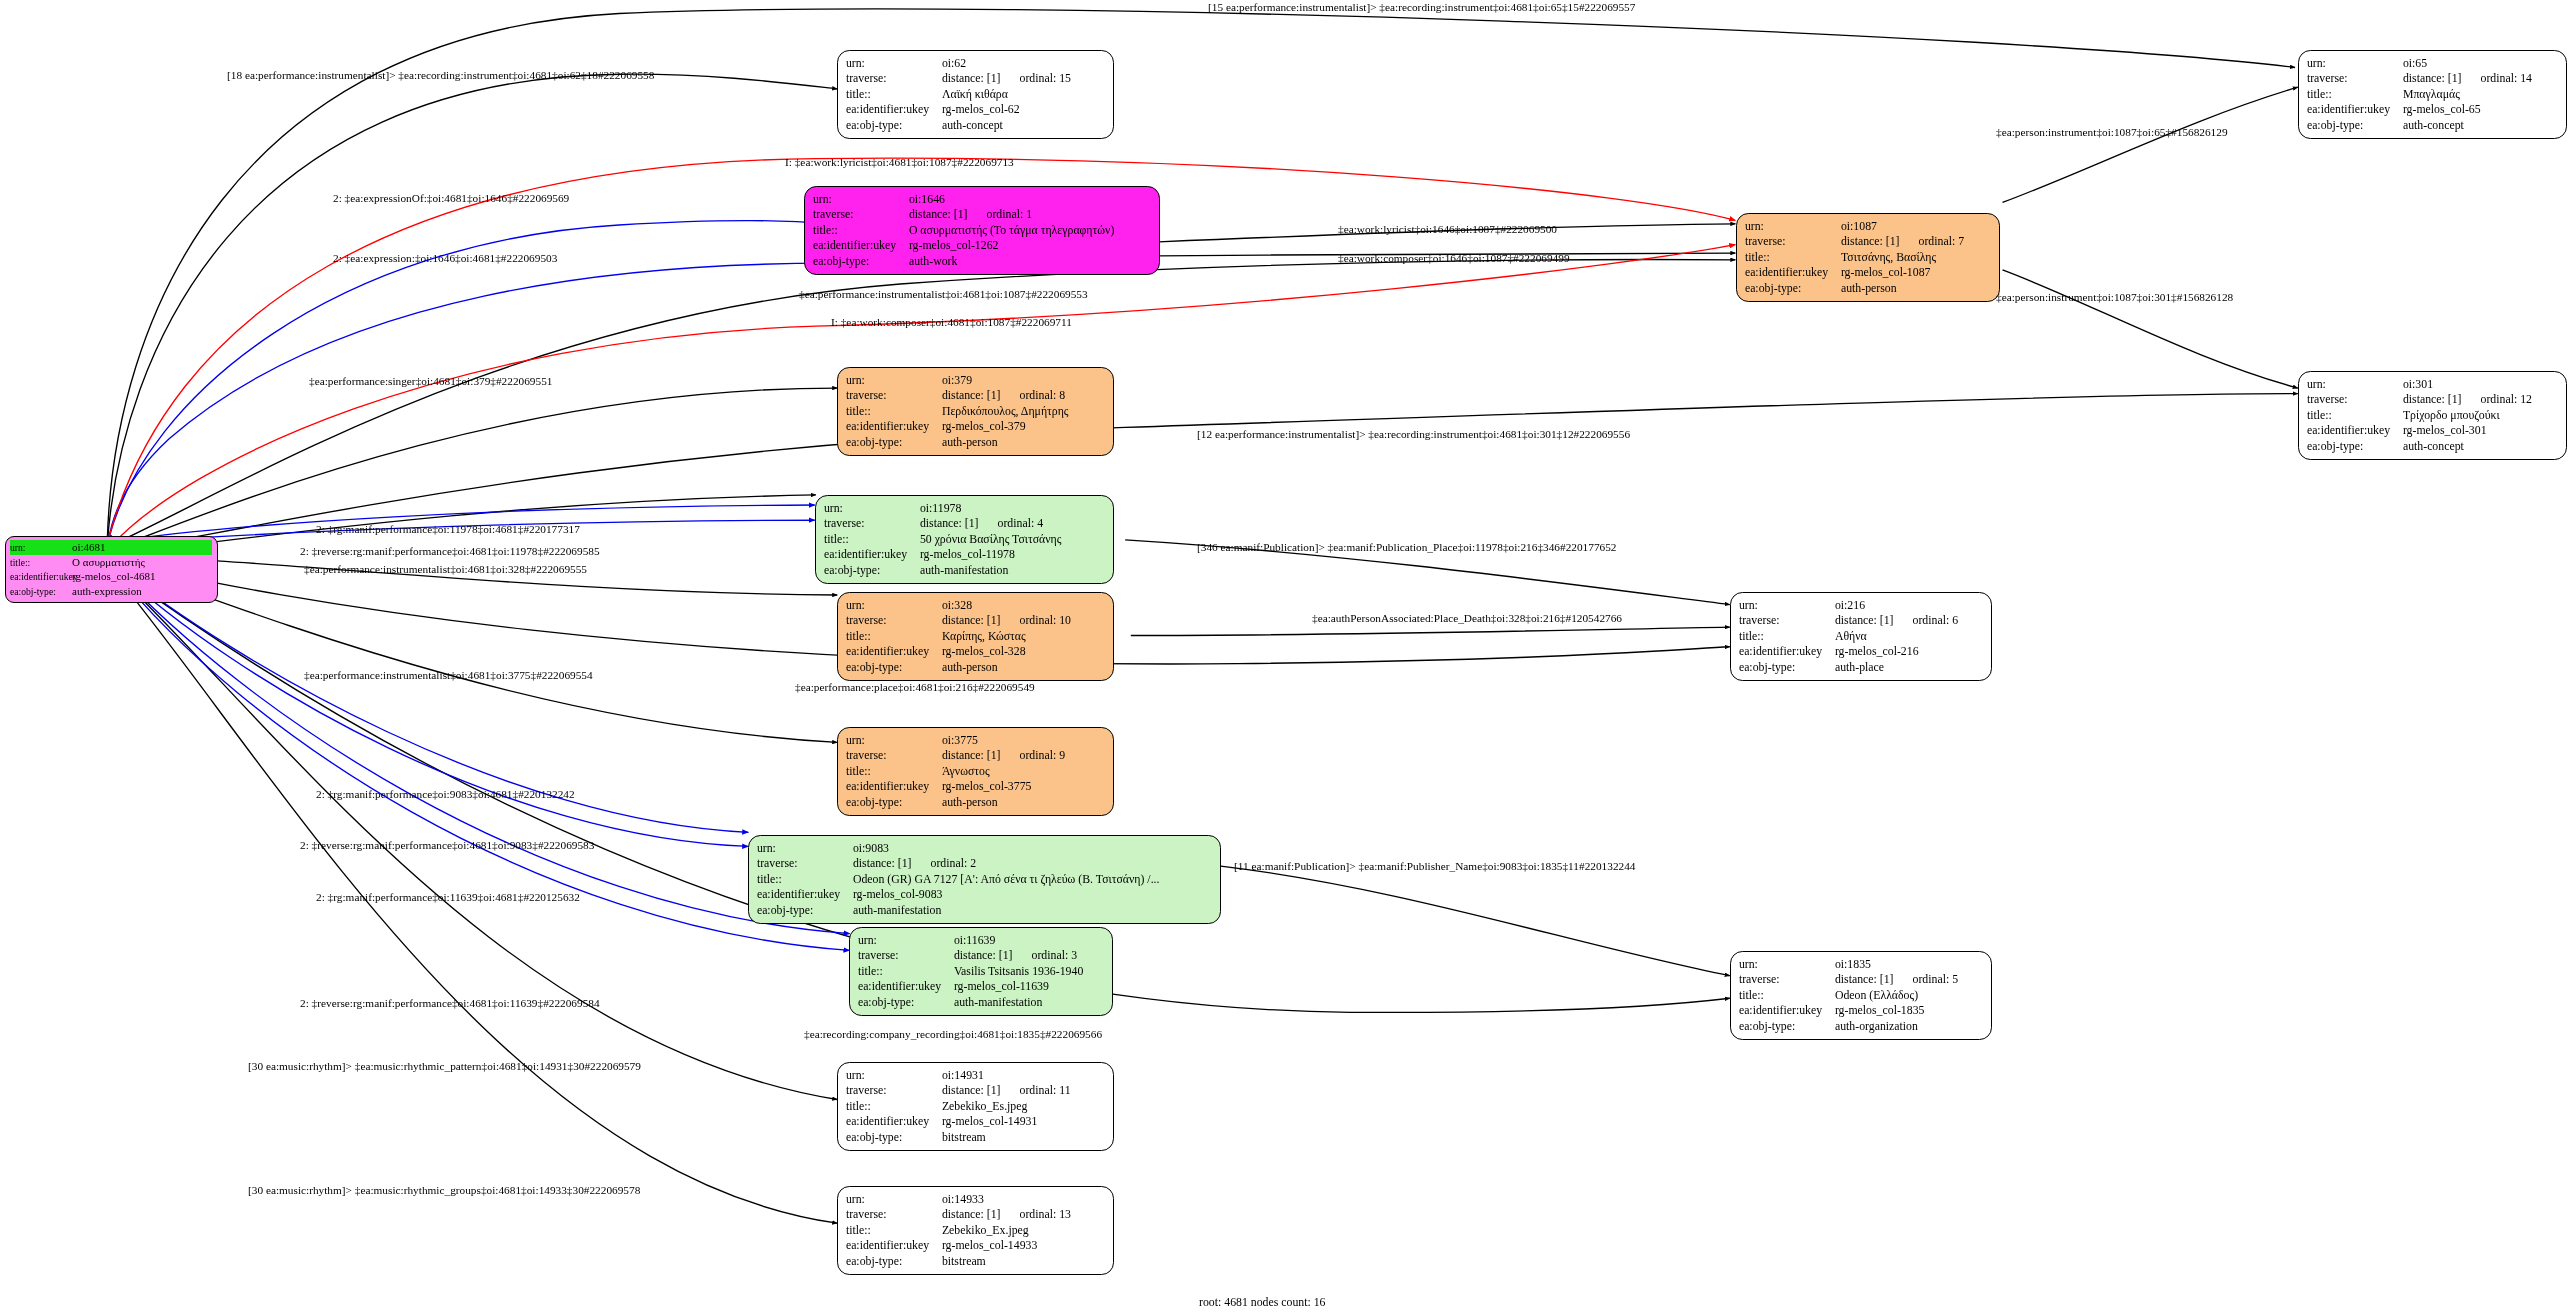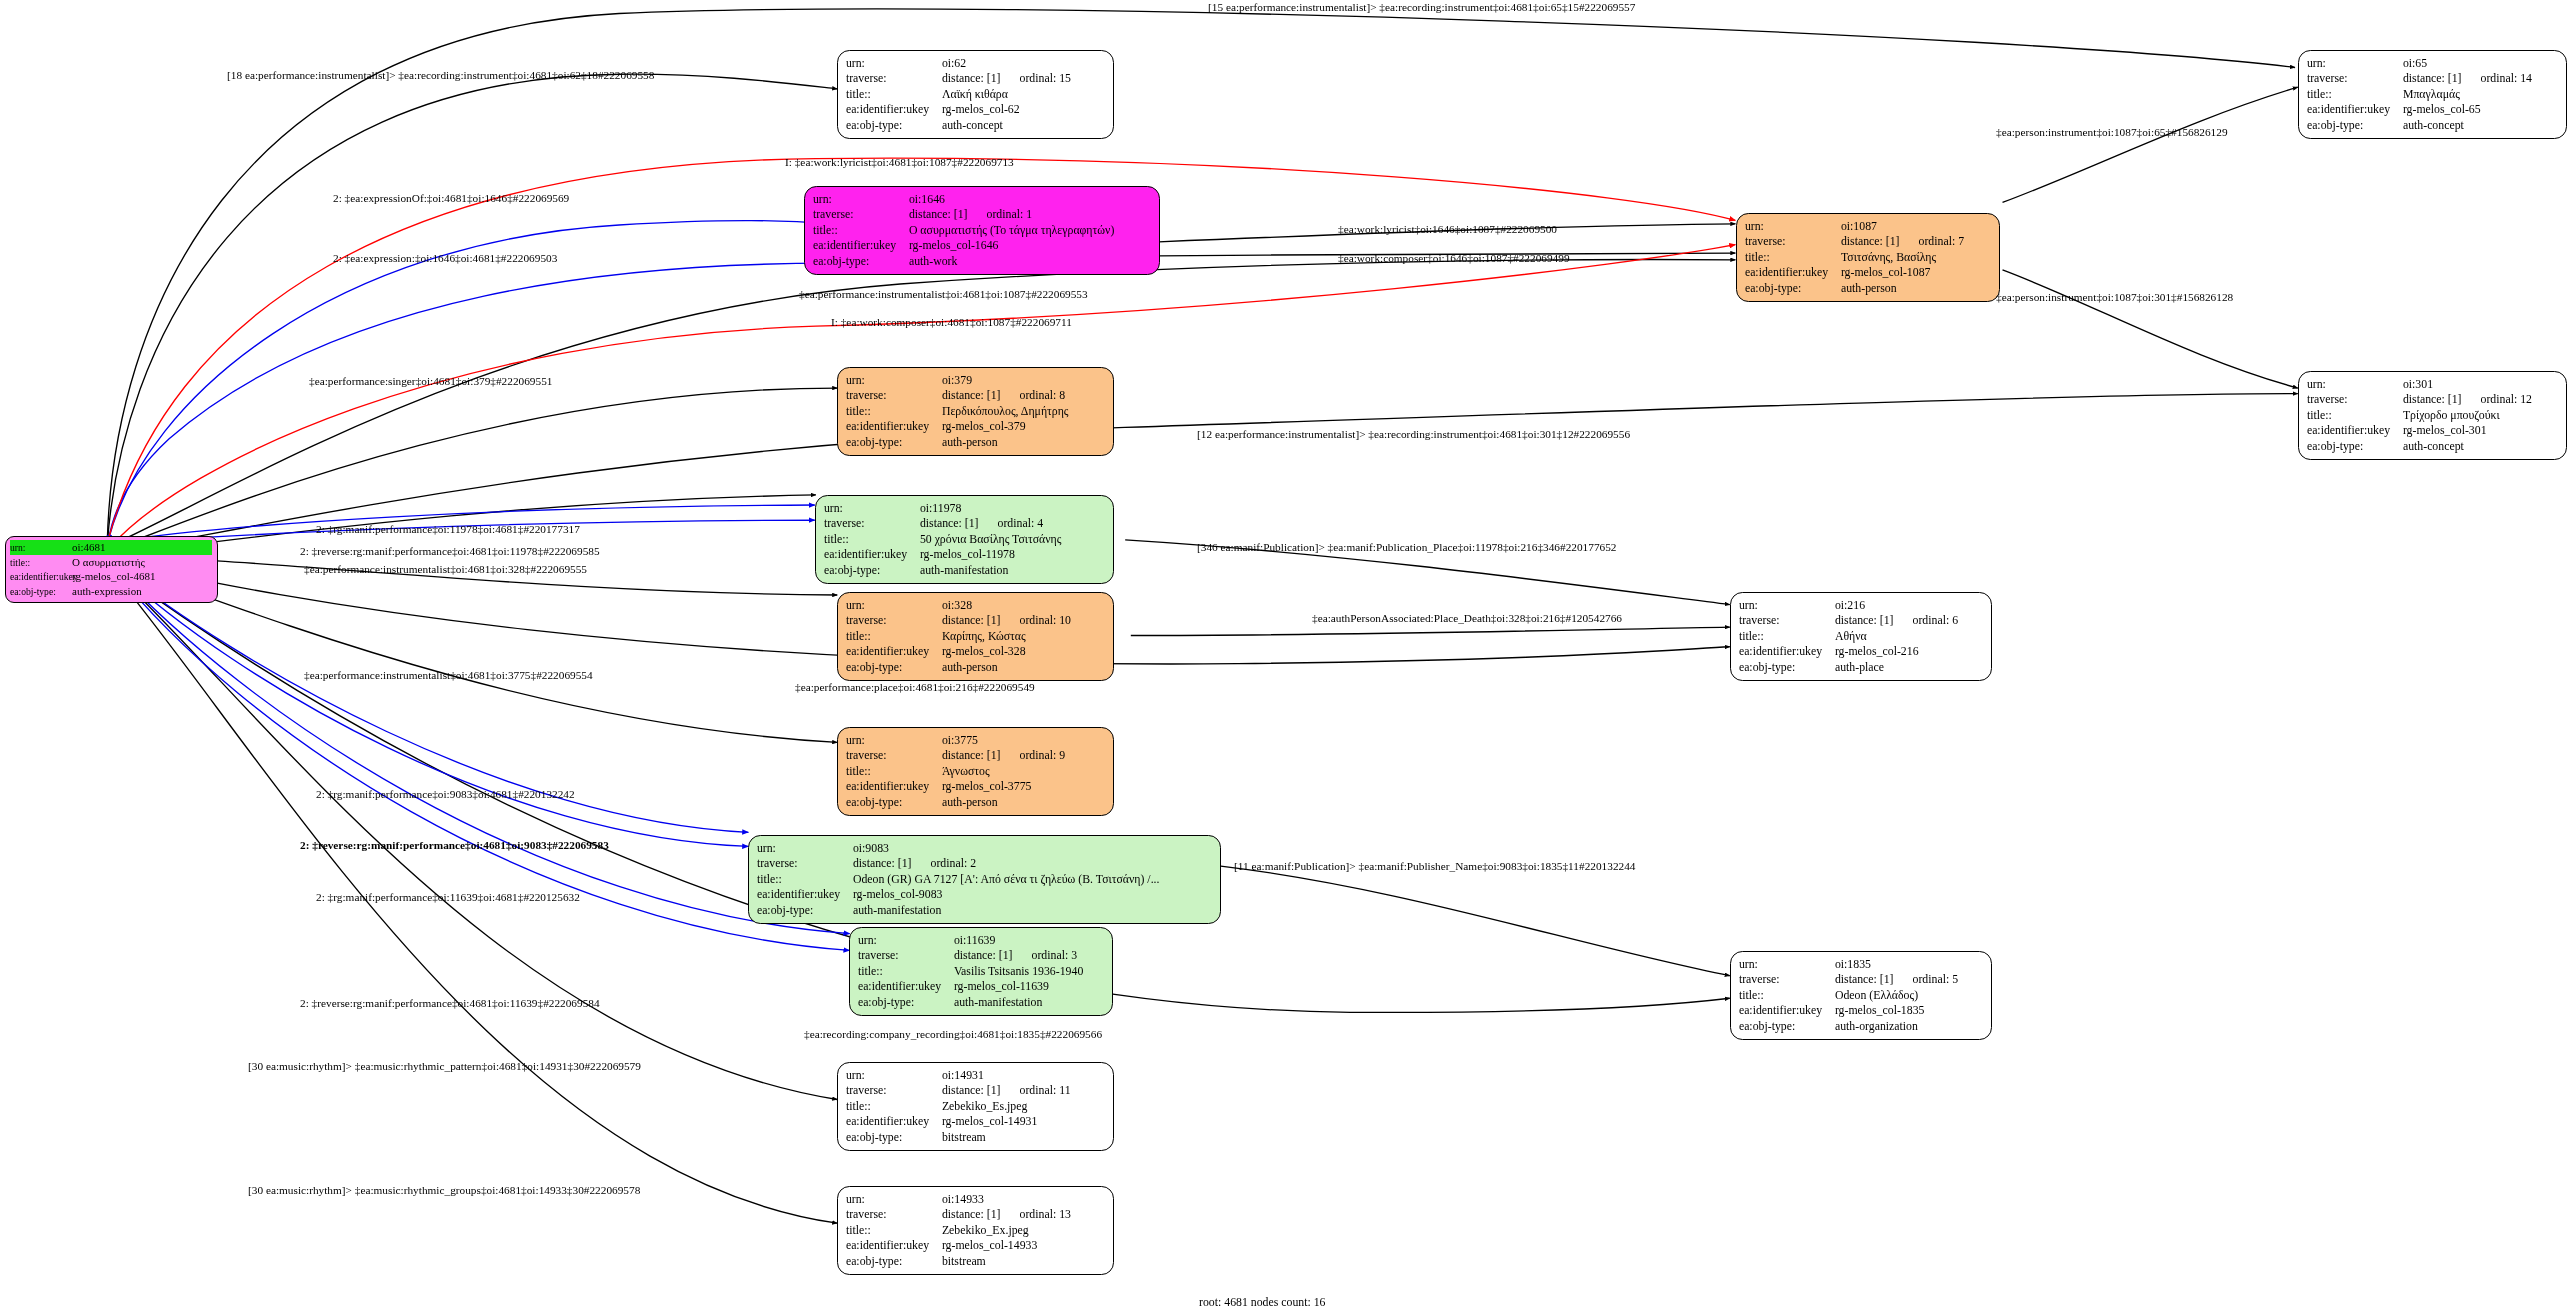--- a/index.html
+++ b/index.html
@@ -188,21 +188,21 @@
     <div class="row">
         <span class="k">traverse:</span>
         <span class="v"><span>distance: [1]</span><span class="ord">ordinal: 1</span></span>
       </div>
     <div class="row">
         <span class="k">title::</span>
         <span class="v">Ο ασυρματιστής (Το τάγμα τηλεγραφητών)</span>
       </div>
     <div class="row">
         <span class="k">ea:identifier:ukey</span>
-        <span class="v">rg-melos_col-1646</span>
+        <span class="v">rg-melos_col-1262</span>
       </div>
     <div class="row">
         <span class="k">ea:obj-type:</span>
         <span class="v">auth-work</span>
       </div>
   </div>
 
   <div class="node person" style="left:1736px;top:213px;width:264px;">
     <div class="row">
         <span class="k">urn:</span>
@@ -493,21 +493,21 @@
   <div class="elabel" style="left:309px;top:375px;">‡ea:performance:singer‡oi:4681‡oi:379‡#222069551</div>
   <div class="elabel" style="left:1197px;top:428px;">[12 ea:performance:instrumentalist]&gt; ‡ea:recording:instrument‡oi:4681‡oi:301‡12#222069556</div>
   <div class="elabel" style="left:316px;top:523px;">2: ‡rg:manif:performance‡oi:11978‡oi:4681‡#220177317</div>
   <div class="elabel" style="left:300px;top:545px;">2: ‡reverse:rg:manif:performance‡oi:4681‡oi:11978‡#222069585</div>
   <div class="elabel" style="left:304px;top:563px;text-align:center;">‡ea:performance:instrumentalist‡oi:4681‡oi:328‡#222069555</div>
   <div class="elabel" style="left:1197px;top:541px;">[346 ea:manif:Publication]&gt; ‡ea:manif:Publication_Place‡oi:11978‡oi:216‡346#220177652</div>
   <div class="elabel" style="left:1312px;top:612px;">‡ea:authPersonAssociated:Place_Death‡oi:328‡oi:216‡#120542766</div>
   <div class="elabel" style="left:795px;top:681px;">‡ea:performance:place‡oi:4681‡oi:216‡#222069549</div>
   <div class="elabel" style="left:304px;top:669px;">‡ea:performance:instrumentalist‡oi:4681‡oi:3775‡#222069554</div>
   <div class="elabel" style="left:316px;top:788px;">2: ‡rg:manif:performance‡oi:9083‡oi:4681‡#220132242</div>
-  <div class="elabel" style="left:300px;top:839px;font-weight:bold;">2: ‡reverse:rg:manif:performance‡oi:4681‡oi:9083‡#222069583</div>
+  <div class="elabel" style="left:300px;top:839px;">2: ‡reverse:rg:manif:performance‡oi:4681‡oi:9083‡#222069583</div>
   <div class="elabel" style="left:316px;top:891px;">2: ‡rg:manif:performance‡oi:11639‡oi:4681‡#220125632</div>
   <div class="elabel" style="left:300px;top:997px;">2: ‡reverse:rg:manif:performance‡oi:4681‡oi:11639‡#222069584</div>
   <div class="elabel" style="left:1234px;top:860px;">[11 ea:manif:Publication]&gt; ‡ea:manif:Publisher_Name‡oi:9083‡oi:1835‡11#220132244</div>
   <div class="elabel" style="left:804px;top:1028px;">‡ea:recording:company_recording‡oi:4681‡oi:1835‡#222069566</div>
   <div class="elabel" style="left:248px;top:1060px;">[30 ea:music:rhythm]&gt; ‡ea:music:rhythmic_pattern‡oi:4681‡oi:14931‡30#222069579</div>
   <div class="elabel" style="left:248px;top:1184px;">[30 ea:music:rhythm]&gt; ‡ea:music:rhythmic_groups‡oi:4681‡oi:14933‡30#222069578</div>
 
   <div class="footer" style="left:1199px;top:1295px;">root: 4681 nodes count: 16</div>
 </div>
 

